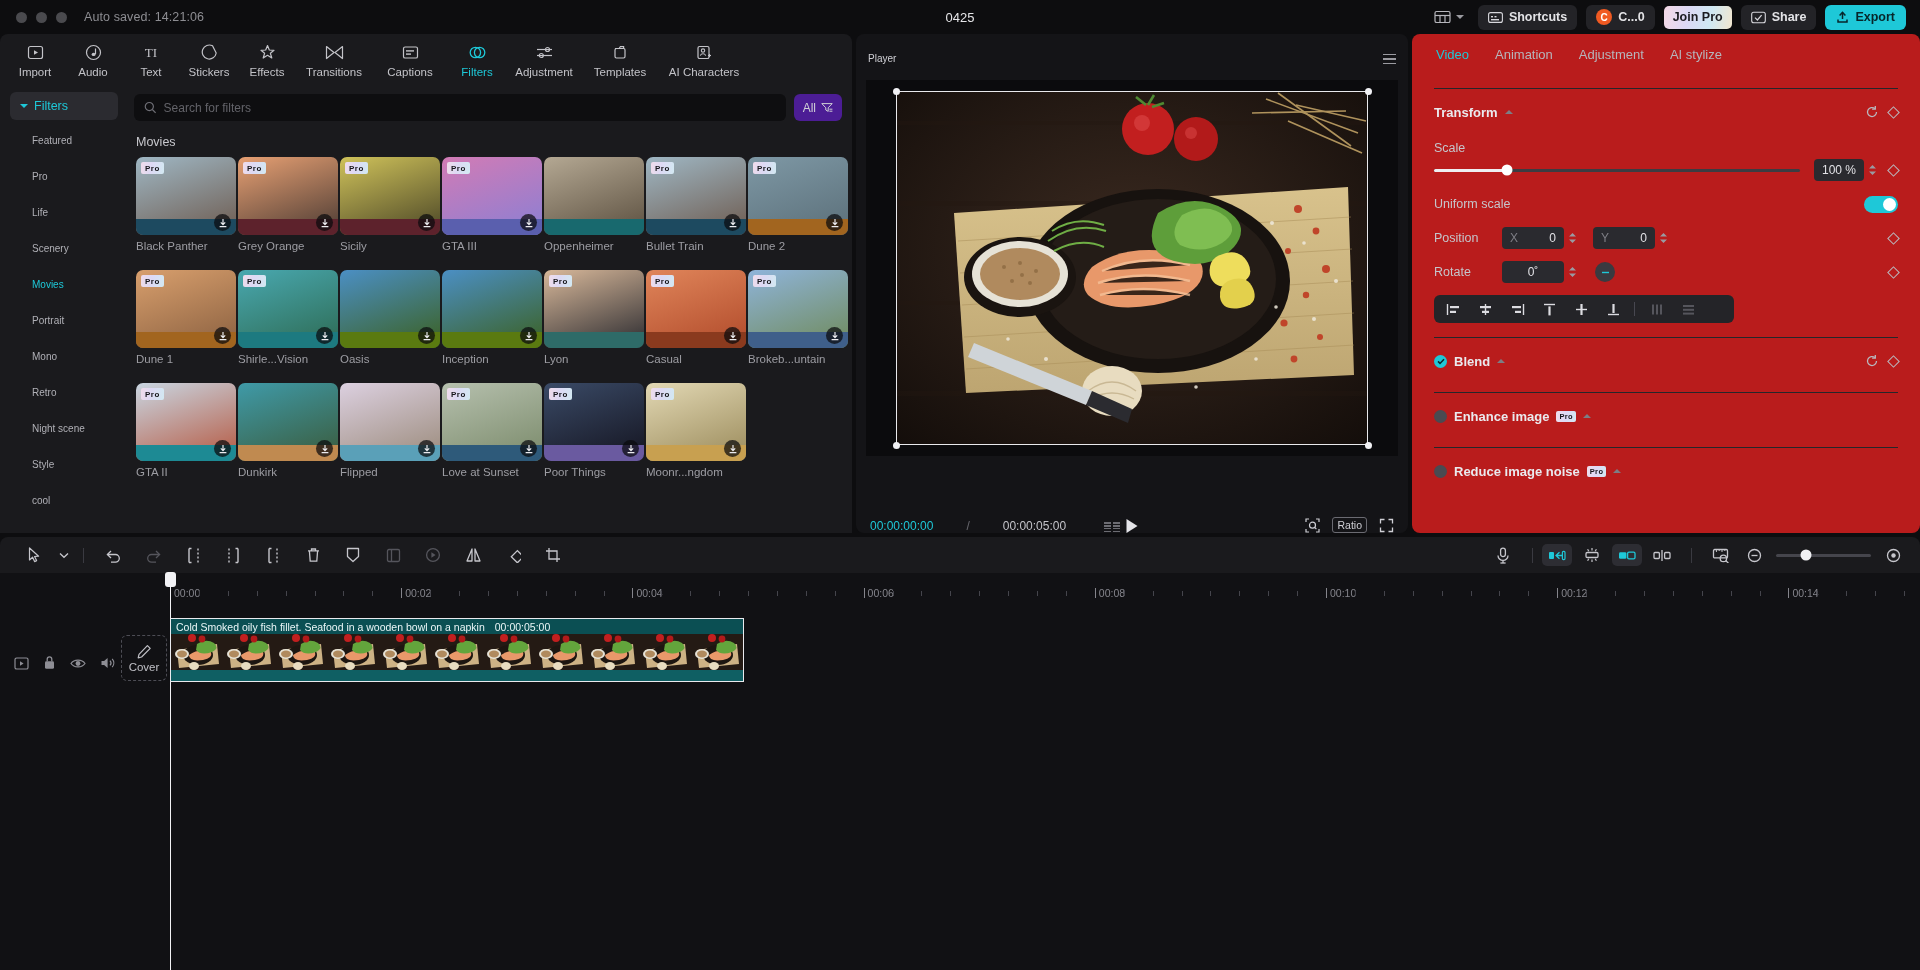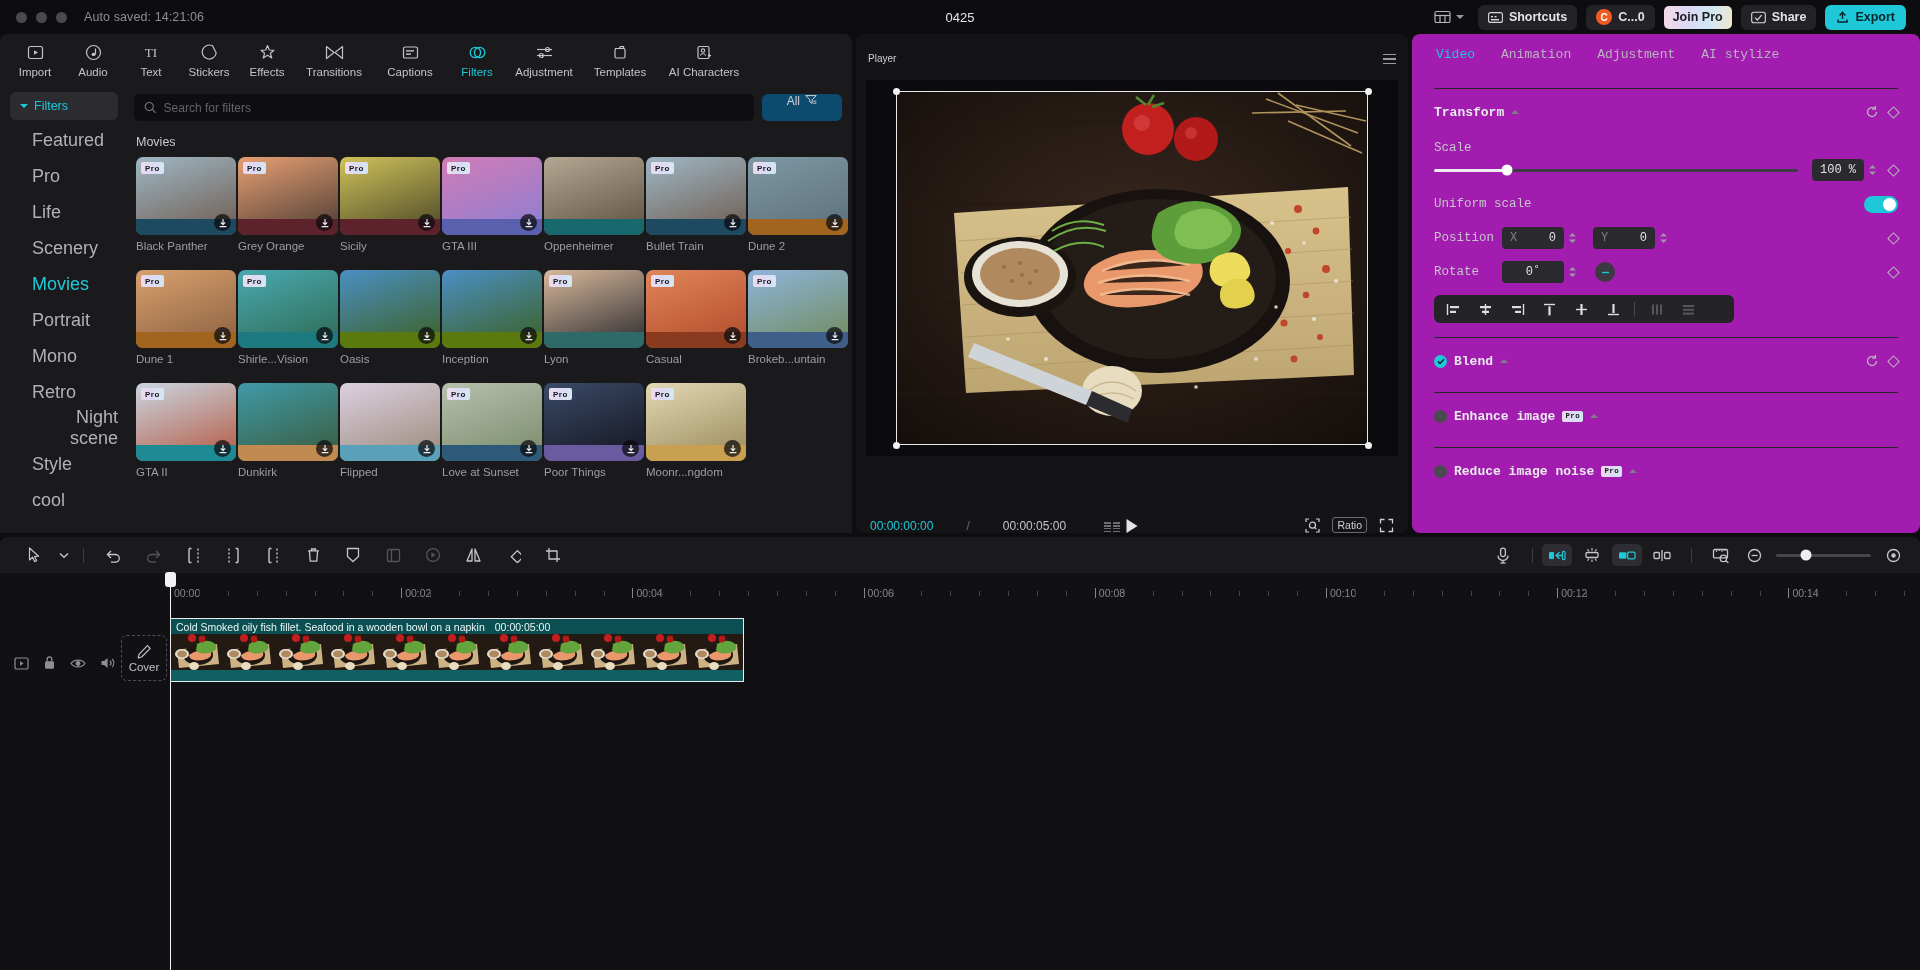--- a/index.html
+++ b/index.html
@@ -79,38 +79,38 @@
     display: flex; flex-direction: column; gap: 2px;
   }
   .cat-head {
     display: flex; align-items: center; gap: 6px;
     height: 28px; padding: 0 10px; border-radius: 6px;
     background: #2b2b30; color: #1ec8d8; font-size: 12.5px;
   }
   .cat-head .tri { width:0;height:0;border-left:4px solid transparent;border-right:4px solid transparent;border-top:4.5px solid #1ec8d8;}
   .cat {
     height: 36px; display: flex; align-items: center; padding-left: 22px;
-    font-size: 18px; color: #b0b0b6; border-radius: 6px; text-align: right;
+    font-size: 10px; color: #b0b0b6; border-radius: 6px;
   }
   .cat.sel { color: #1ec8d8; }
 
   .browse { flex: 1; padding: 8px 10px 0 8px; position: relative; overflow: hidden; }
   .searchrow { display: flex; align-items: center; gap: 8px; }
   .search {
     flex: 1; height: 27px; background: #0e0e10; border-radius: 6px;
     display: flex; align-items: center; padding: 0 10px; gap: 7px;
   }
   .search input {
     background: transparent; border: 0; outline: 0; color: #c9c9cf;
     font-size: 12px; font-family: inherit; width: 100%;
   }
   .search input::placeholder { color: #636369; }
   .allbtn {
-    height: 27px; padding: 0 25px; background: #0c4a6e; border-radius: 6px;
-    display: flex; gap: 5px; font-size: 12px; color: #d0d0d6;
+    height: 27px; padding: 0 9px; background: #4c1d95; border-radius: 6px;
+    display: flex; align-items: center; gap: 5px; font-size: 12px; color: #d0d0d6;
   }
   .sect-title { font-size: 12.5px; color: #c8c8cd; margin: 14px 0 8px 2px; }
   .grid {
     display: grid; grid-template-columns: repeat(7, 100px); gap: 18px 2px;
     margin-left: 2px;
   }
   .card { width: 100px; }
   .thumb {
     width: 100px; height: 78px; border-radius: 7px; position: relative; overflow: hidden;
   }
@@ -169,21 +169,21 @@
   }
   .ctrls-right { margin-left: auto; display: flex; align-items: center; gap: 12px; }
   .ratio {
     font-size: 10.5px; color: #cfcfd5; border: 1px solid #6b6b72;
     border-radius: 3px; padding: 1px 4px;
   }
 
   
   .rightpanel {
     position: absolute; left: 1412px; top: 34px; width: 508px; height: 499px;
-    background: #a21caf; border-radius: 8px; padding: 0 22px; font-family: Liberation Mono, monospace;
+    background: #b91c1c; border-radius: 8px; padding: 0 22px;
   }
   .rtabs { display: flex; gap: 26px; height: 40px; align-items: center; padding-left: 2px; }
   .rtab { font-size: 13px; color: #b6b6bc; }
   .rtab.on { color: #1ec8d8; }
   .seg {
     display: flex; background: #141417; border-radius: 7px; height: 26px;
     margin-top: 4px;
   }
   .seg div {
     flex: 1; display: flex; align-items: center; justify-content: center;

